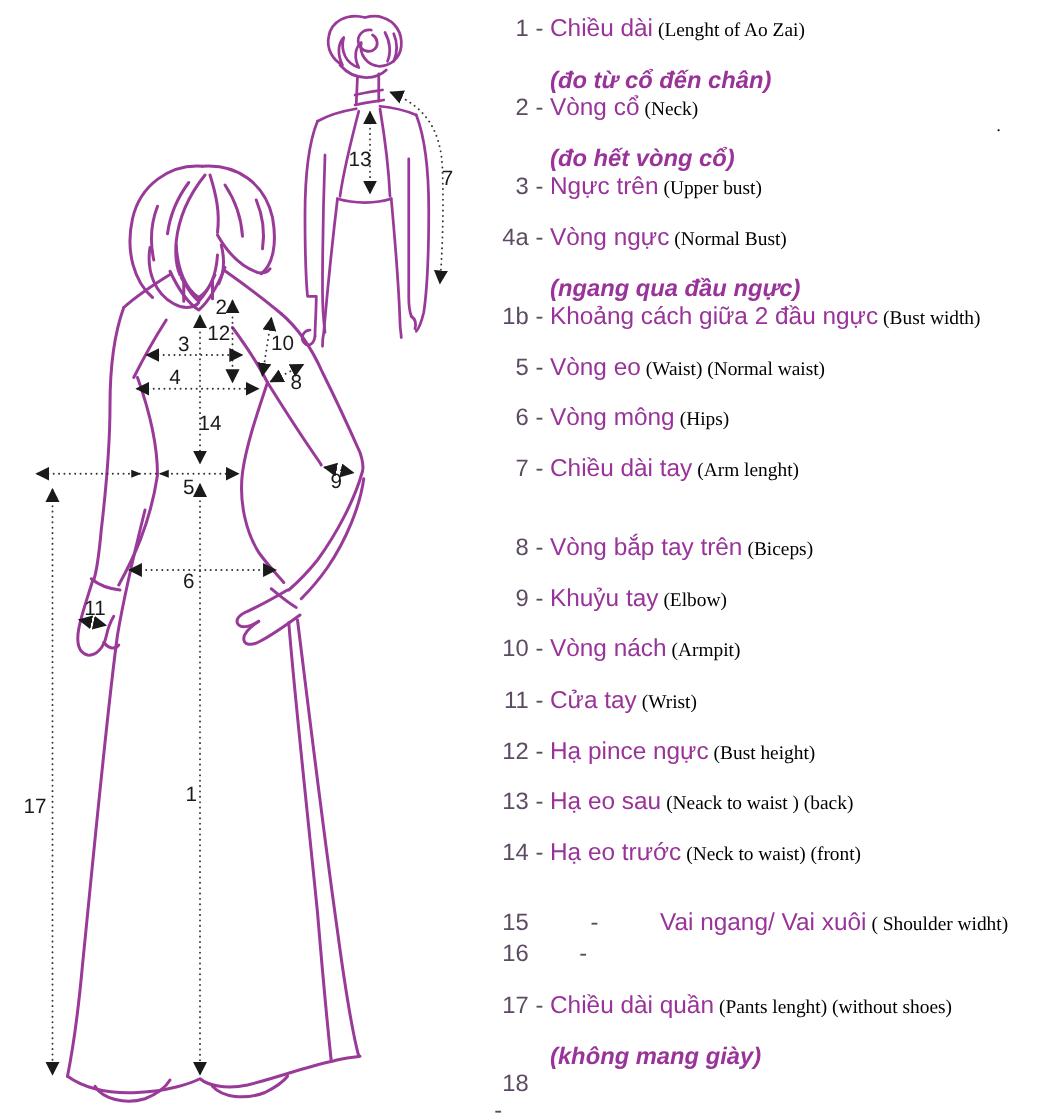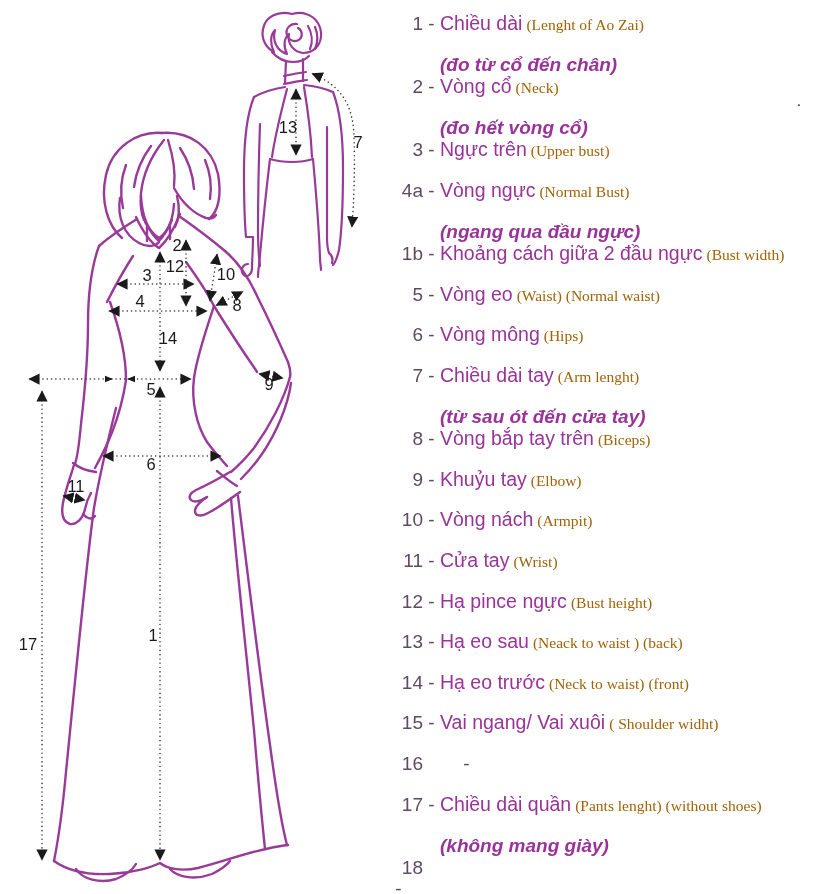--- a/index.html
+++ b/index.html
@@ -5,21 +5,21 @@
   html,body{margin:0;padding:0;background:#ffffff;}
   #stage{position:relative;width:835px;height:894px;background:#ffffff;overflow:hidden;
          font-family:"Liberation Sans","DejaVu Sans",sans-serif;}
   #figure-svg{position:absolute;left:0;top:0;}
   #legend{position:absolute;left:0;top:0;width:835px;height:894px;}
   .row{position:absolute;left:390px;width:445px;display:flex;align-items:flex-start;line-height:21px;}
   .num{width:33px;text-align:right;font-size:19px;color:#5d4a63;flex:none;}
   .dash{width:17px;text-align:center;font-size:19px;color:#5d4a63;flex:none;}
   .txt{flex:1;}
   .vn{font-size:19.5px;color:#993399;}
-  .en{font-size:15.5px;color:#a16207;font-family:"Liberation Serif","DejaVu Serif",serif;margin-left:4px;}
+  .en{font-size:15.5px;color:#000000;font-family:"Liberation Serif","DejaVu Serif",serif;margin-left:4px;}
   .note{display:block;font-size:19px;color:#993399;font-style:italic;font-weight:700;margin-top:19px;}
   .stray{position:absolute;left:797px;top:93px;font-size:15px;color:#1a1a1a;
          font-family:"Liberation Serif","DejaVu Serif",serif;}
 </style>
 </head>
 <body>
 
 <div id="stage">
 
   <svg id="figure-svg" width="400" height="894" viewBox="0 0 400 894">
@@ -195,21 +195,21 @@
         <span class="txt"><span class="vn">Vòng eo</span><span class="en">(Waist) (Normal waist)</span></span>
       </div>
       <div class="row" style="top: 324px;">
         <span class="num">6</span>
         <span class="dash">-</span>
         <span class="txt"><span class="vn">Vòng mông</span><span class="en">(Hips)</span></span>
       </div>
       <div class="row" style="top: 365px;">
         <span class="num">7</span>
         <span class="dash">-</span>
-        <span class="txt"><span class="vn">Chiều dài tay</span><span class="en">(Arm lenght)</span><span class="note">(từ sau ót đến cửa tay)</span></span>
+        <span class="txt"><span class="vn">Chiều dài tay</span><span class="en">(Arm lenght)</span></span>
       </div>
       <div class="row" style="top: 428px;">
         <span class="num">8</span>
         <span class="dash">-</span>
         <span class="txt"><span class="vn">Vòng bắp tay trên</span><span class="en">(Biceps)</span></span>
       </div>
       <div class="row" style="top: 469px;">
         <span class="num">9</span>
         <span class="dash">-</span>
         <span class="txt"><span class="vn">Khuỷu tay</span><span class="en">(Elbow)</span></span>
@@ -232,21 +232,21 @@
       <div class="row" style="top: 631px;">
         <span class="num">13</span>
         <span class="dash">-</span>
         <span class="txt"><span class="vn">Hạ eo sau</span><span class="en">(Neack to waist ) (back)</span></span>
       </div>
       <div class="row" style="top: 672px;">
         <span class="num">14</span>
         <span class="dash">-</span>
         <span class="txt"><span class="vn">Hạ eo trước</span><span class="en">(Neck to waist) (front)</span></span>
       </div>
-      <div class="row" style="top: 712px;">
+      <div class="row" style="top: 728px; gap: 44px;">
         <span class="num">15</span>
         <span class="dash">-</span>
         <span class="txt"><span class="vn">Vai ngang/ Vai xuôi</span><span class="en">( Shoulder widht)</span></span>
       </div>
       <div class="row" style="top: 753px; gap: 35px;">
         <span class="num">16</span>
         <span class="dash">-</span>
       </div>
       <div class="row" style="top: 794px;">
         <span class="num">17</span>

